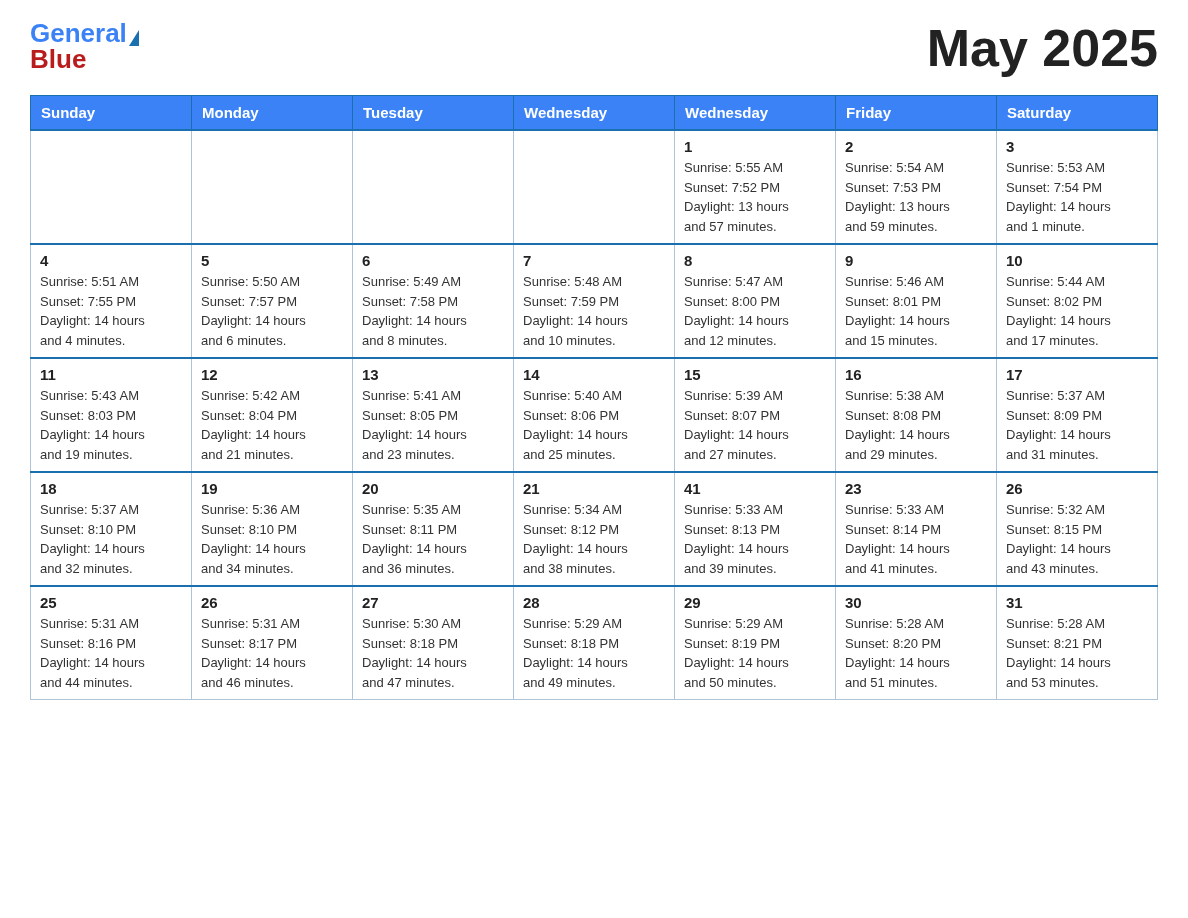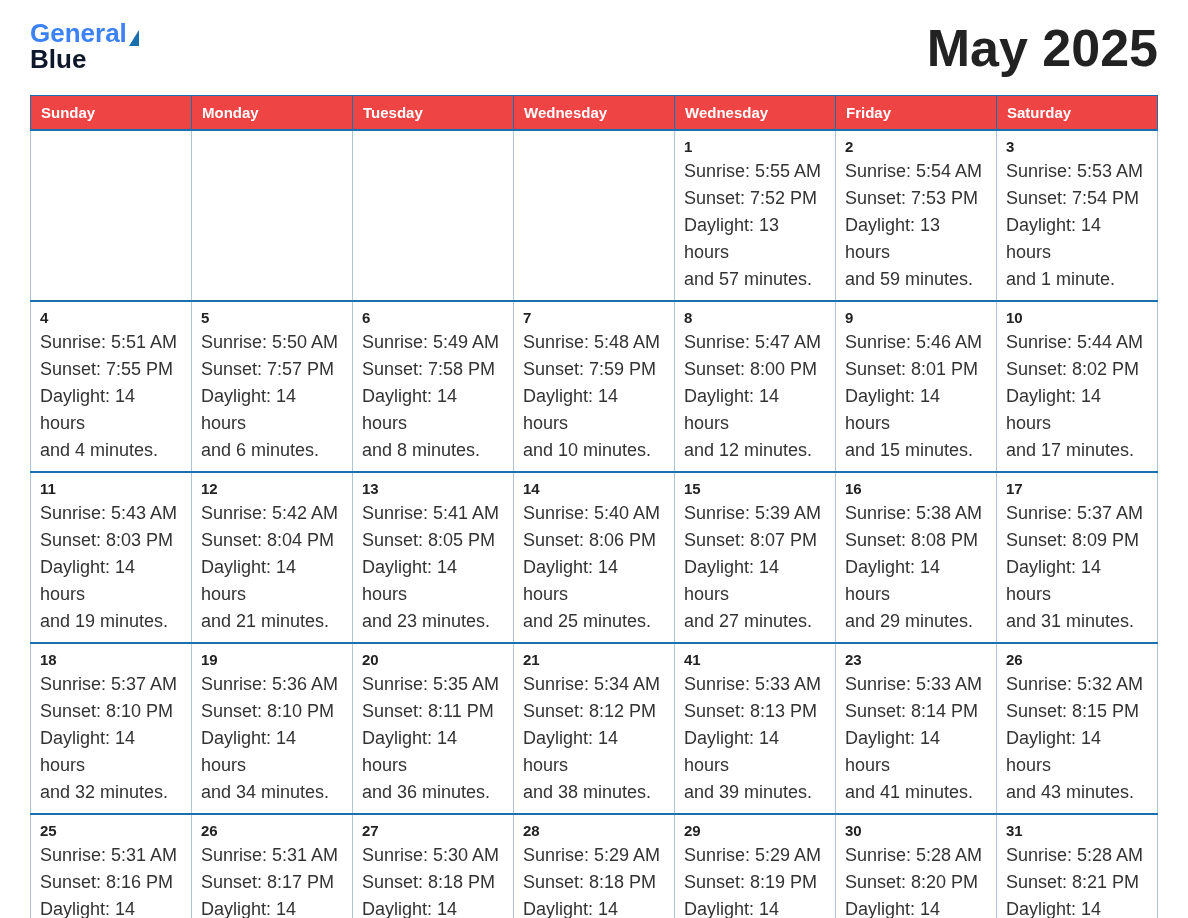--- a/index.html
+++ b/index.html
@@ -24,21 +24,21 @@
     }
     .logo-general {
       font-size: 26px;
       font-weight: bold;
       color: #3b82f6;
       line-height: 1;
     }
     .logo-blue {
       font-size: 26px;
       font-weight: bold;
-      color: #0f172a;
+      color: #b91c1c;
       line-height: 1;
     }
     .logo-triangle {
       display: inline-block;
       width: 0;
       height: 0;
       border-left: 10px solid transparent;
       border-bottom: 16px solid #1a6faf;
       margin-left: 2px;
       vertical-align: middle;
@@ -61,21 +61,21 @@
       font-size: 20px;
       color: #444;
       margin-top: 4px;
     }
     .calendar {
       width: 100%;
       border-collapse: collapse;
       border: 1.5px solid #1a6faf;
     }
     .calendar th {
-      background-color: #ef4444;
+      background-color: #3b82f6;
       color: #fff;
       font-size: 15px;
       font-weight: bold;
       padding: 8px 10px;
       text-align: left;
       border: 1px solid #1a6faf;
     }
     .calendar td {
       width: calc(100% / 7);
       vertical-align: top;
@@ -85,21 +85,21 @@
       color: #333;
       min-height: 90px;
     }
     .day-num {
       font-size: 15px;
       font-weight: bold;
       color: #222;
       margin-bottom: 3px;
     }
     .day-info {
-      font-size: 18px;
+      font-size: 13px;
       color: #333;
       line-height: 1.5;
     }
     .empty-cell {
       background: #fff;
     }
     tr.week-row td {
       border-top: 2px solid #1a6faf;
     }
   </style>

